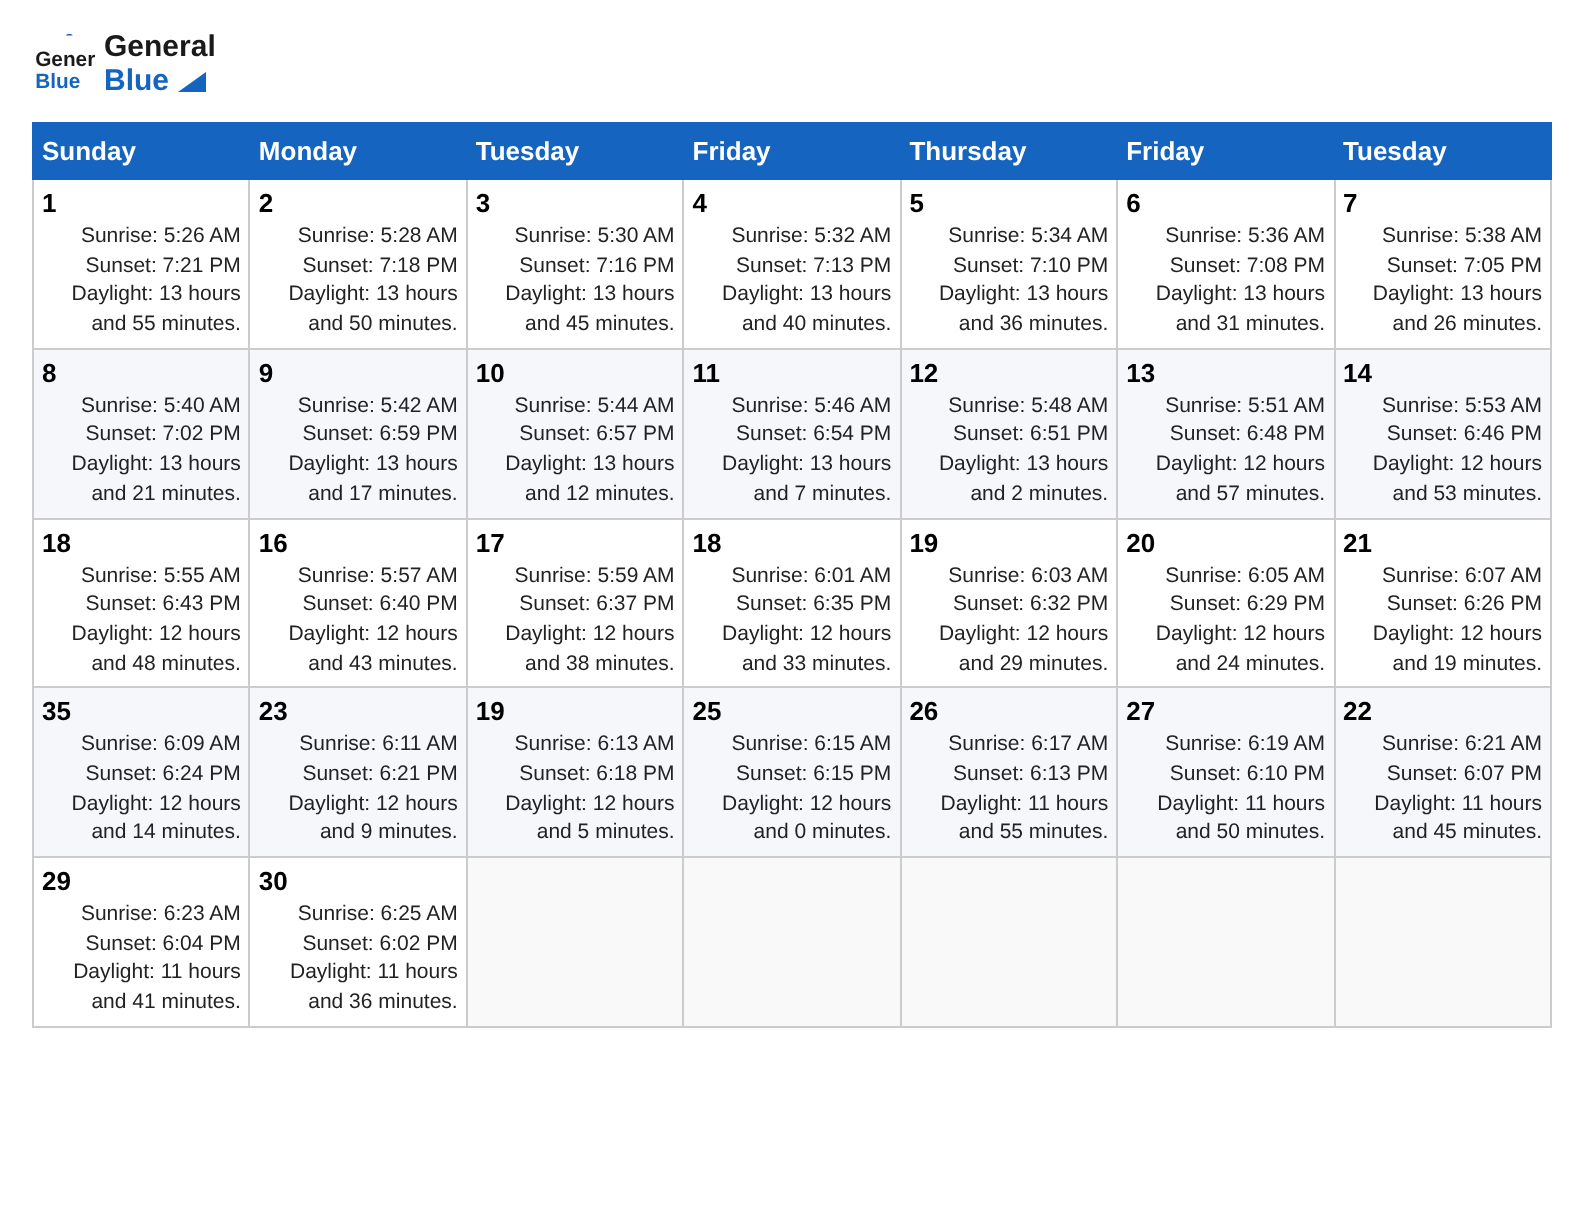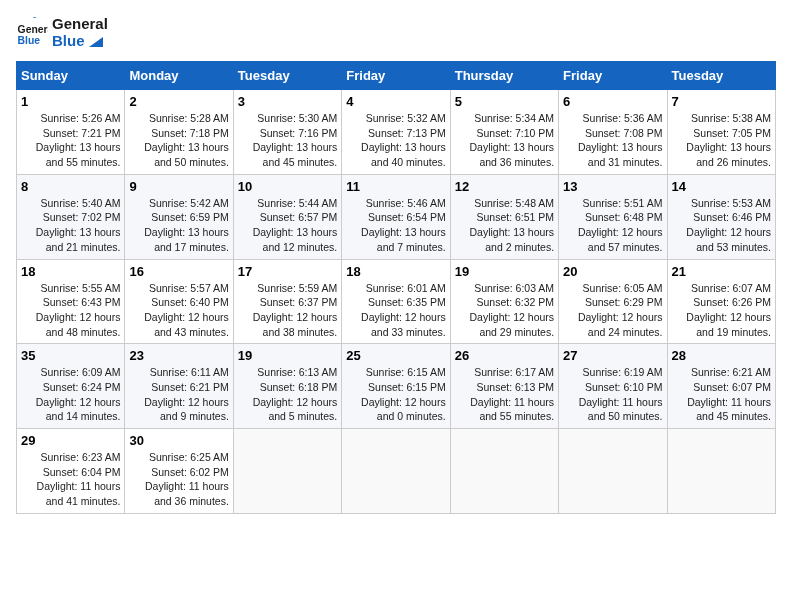--- a/index.html
+++ b/index.html
@@ -226,21 +226,21 @@
         </td>
         <td>
           <span class="day-num">26</span>
           <div class="day-info">Sunrise: 6:17 AM<br>Sunset: 6:13 PM<br>Daylight: 11 hours<br>and 55 minutes.</div>
         </td>
         <td>
           <span class="day-num">27</span>
           <div class="day-info">Sunrise: 6:19 AM<br>Sunset: 6:10 PM<br>Daylight: 11 hours<br>and 50 minutes.</div>
         </td>
         <td>
-          <span class="day-num">28</span>
+          <span class="day-num">22</span>
           <div class="day-info">Sunrise: 6:21 AM<br>Sunset: 6:07 PM<br>Daylight: 11 hours<br>and 45 minutes.</div>
         </td>
       </tr>
       <tr>
         <td>
           <span class="day-num">29</span>
           <div class="day-info">Sunrise: 6:23 AM<br>Sunset: 6:04 PM<br>Daylight: 11 hours<br>and 41 minutes.</div>
         </td>
         <td>
           <span class="day-num">30</span>

